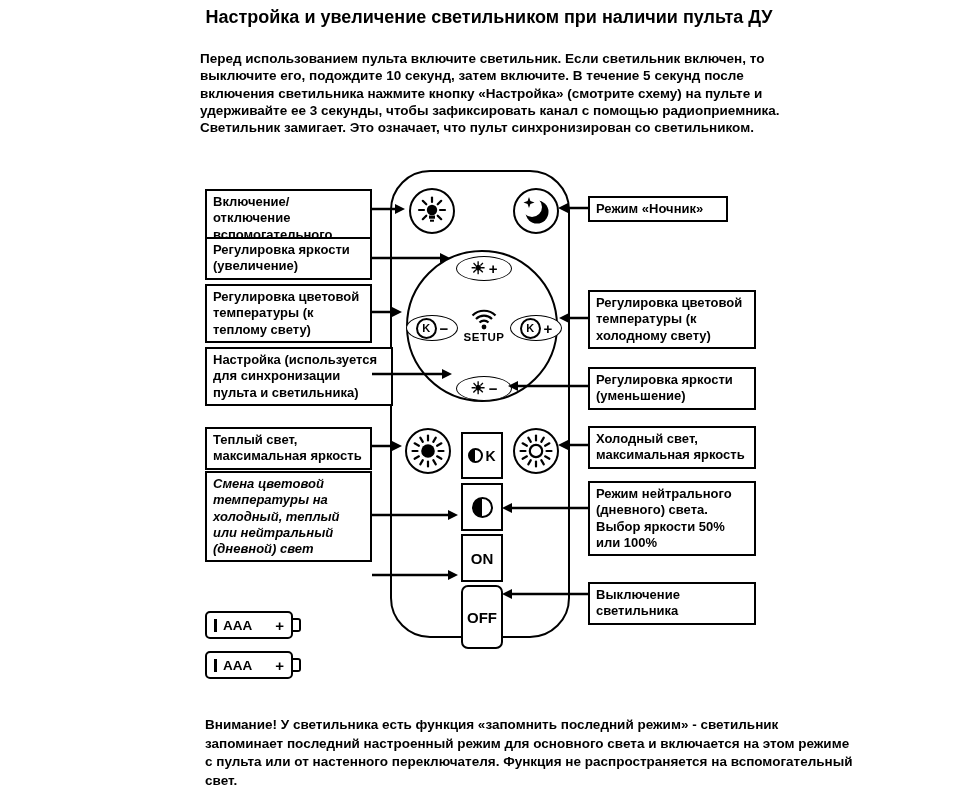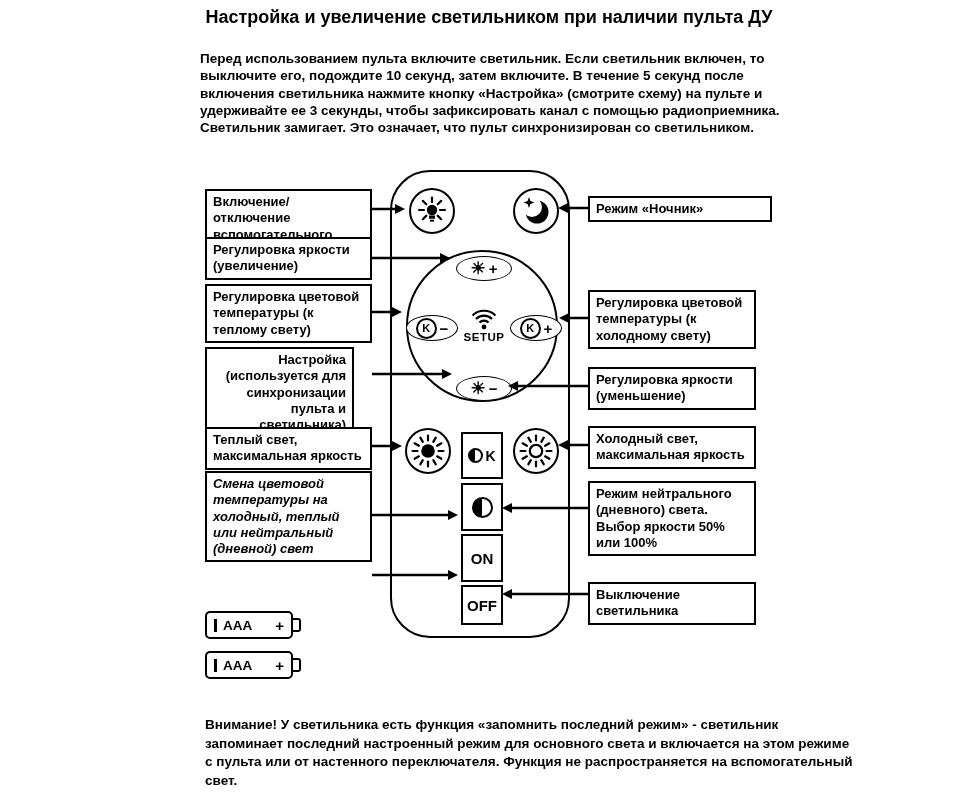--- a/index.html
+++ b/index.html
@@ -169,34 +169,34 @@
     <div class="col-btn" style="top:260px; height:47px;">
       <span class="half-disc sm"></span>
       <span class="k-letter">K</span>
     </div>
     <div class="col-btn" style="top:311px; height:48px;">
       <span class="half-disc lg"></span>
     </div>
     <div class="col-btn" style="top:362px; height:48px;">
       <span>ON</span>
     </div>
-    <div class="col-btn" style="top:413px; height:40px;">
+    <div class="col-btn" style="top:413px; height:64px;border-radius:7px;">
       <span>OFF</span>
     </div>
 
   </div>
 
   <div class="callout" style="left:205px; top:189px; width:167px;">Включение/отключение вспомогательного света</div>
   <div class="callout" style="left:205px; top:237px; width:167px;">Регулировка яркости (увеличение)</div>
   <div class="callout" style="left:205px; top:284px; width:167px;">Регулировка цветовой температуры (к теплому свету)</div>
-  <div class="callout" style="left:205px; top:347px; width:149px;text-align:right;">Настройка (используется для синхронизации пульта и светильника)</div>
+  <div class="callout" style="left:205px; top:347px; width:188px;">Настройка (используется для синхронизации пульта и светильника)</div>
   <div class="callout" style="left:205px; top:427px; width:167px;">Теплый свет, максимальная яркость</div>
   <div class="callout" style="left:205px; top:471px; width:167px;font-style:italic;">Смена цветовой температуры на холодный, теплый или нейтральный (дневной) свет</div>
 
-  <div class="callout" style="left:588px; top:196px; width:184px;">Режим «Ночник»</div>
+  <div class="callout" style="left:588px; top:196px; width:140px;">Режим «Ночник»</div>
   <div class="callout" style="left:588px; top:290px; width:168px;">Регулировка цветовой температуры (к холодному свету)</div>
   <div class="callout" style="left:588px; top:367px; width:168px;">Регулировка яркости (уменьшение)</div>
   <div class="callout" style="left:588px; top:426px; width:168px;">Холодный свет, максимальная яркость</div>
   <div class="callout" style="left:588px; top:481px; width:168px;">Режим нейтрального (дневного) света. Выбор яркости 50% или 100%</div>
   <div class="callout" style="left:588px; top:582px; width:168px;">Выключение светильника</div>
 
   <svg class="overlay" width="978" height="800">
     <g stroke="#000" stroke-width="2.5" fill="#000">
       <g>
         <line x1="372" y1="209" x2="397" y2="209"></line>

